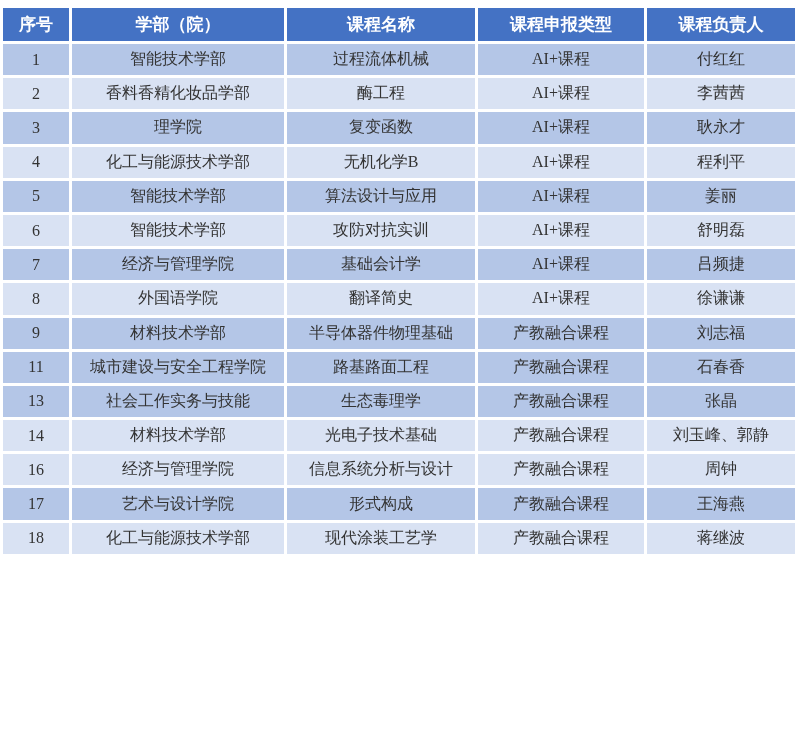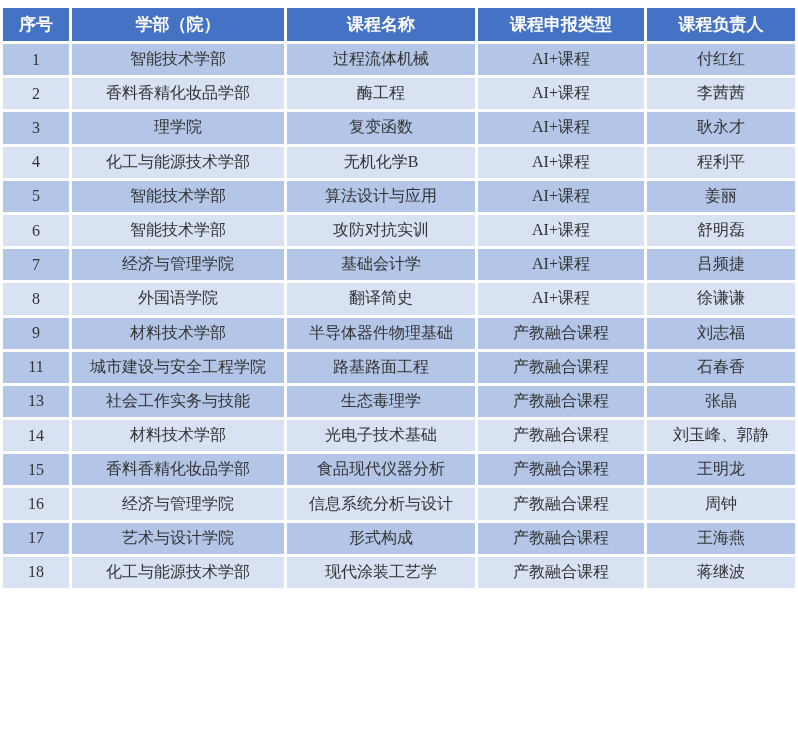--- a/index.html
+++ b/index.html
@@ -148,27 +148,20 @@
     <td>产教融合课程</td>
     <td>张晶</td>
   </tr>
       <tr class="even">
     <td>14</td>
     <td>材料技术学部</td>
     <td>光电子技术基础</td>
     <td>产教融合课程</td>
     <td>刘玉峰、郭静</td>
   </tr>
-      <tr class="odd">
-    <td>15</td>
-    <td>香料香精化妆品学部</td>
-    <td>食品现代仪器分析</td>
-    <td>产教融合课程</td>
-    <td>王明龙</td>
-  </tr>
       <tr class="even">
     <td>16</td>
     <td>经济与管理学院</td>
     <td>信息系统分析与设计</td>
     <td>产教融合课程</td>
     <td>周钟</td>
   </tr>
       <tr class="odd">
     <td>17</td>
     <td>艺术与设计学院</td>

